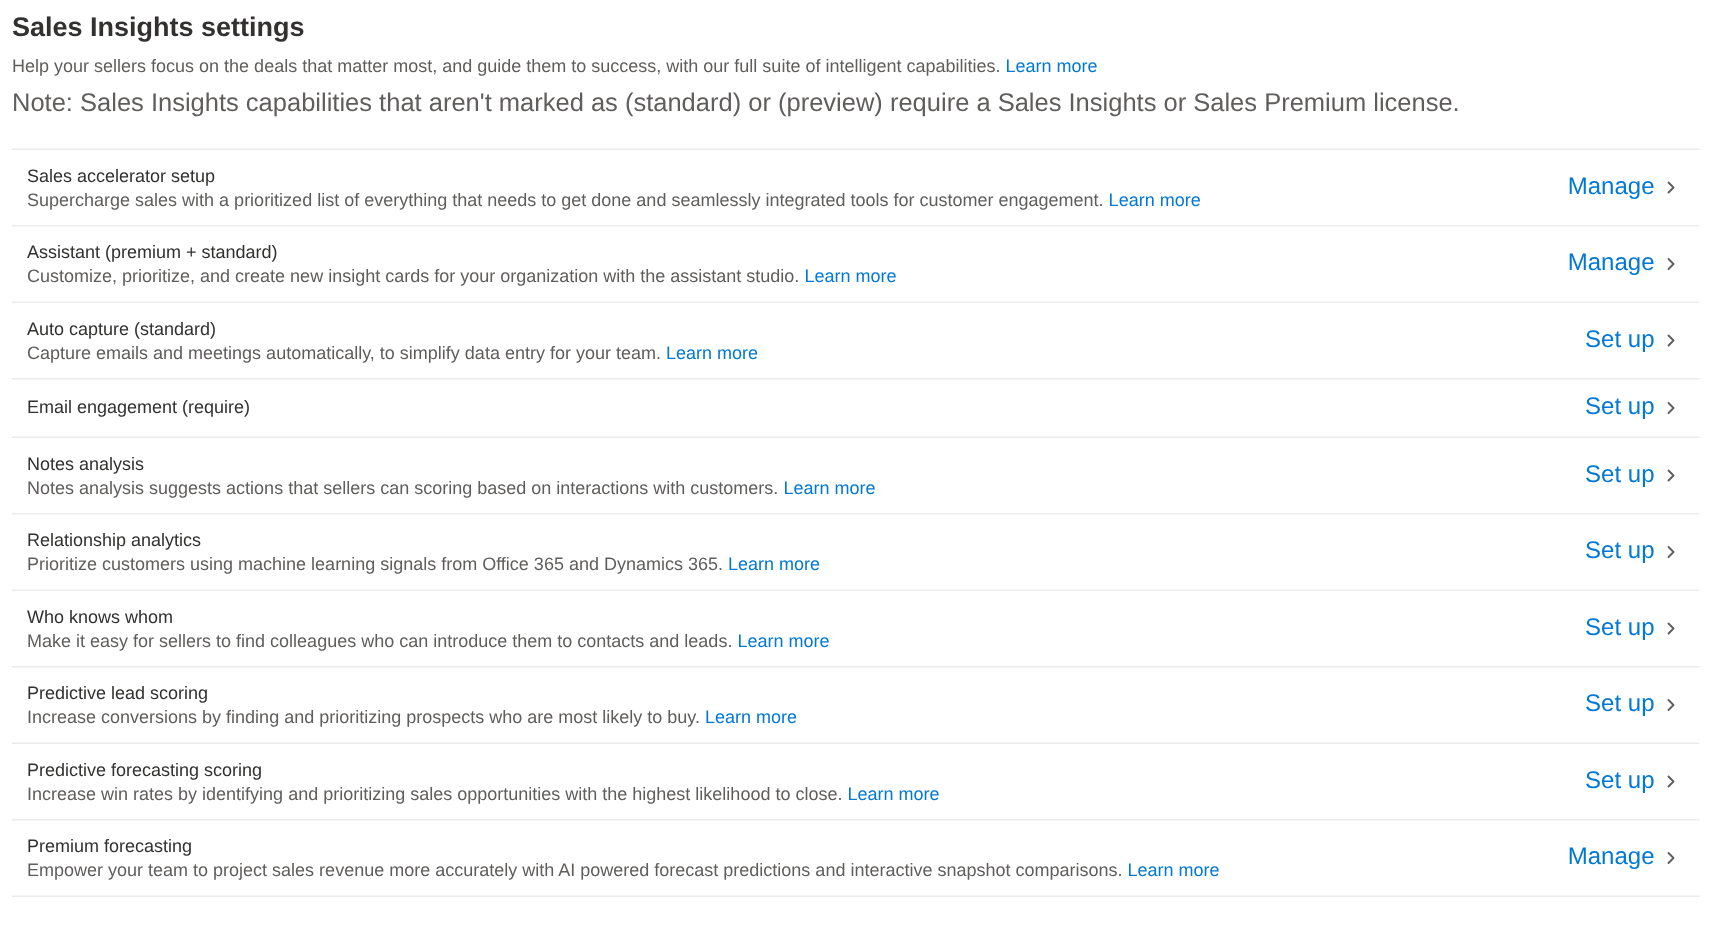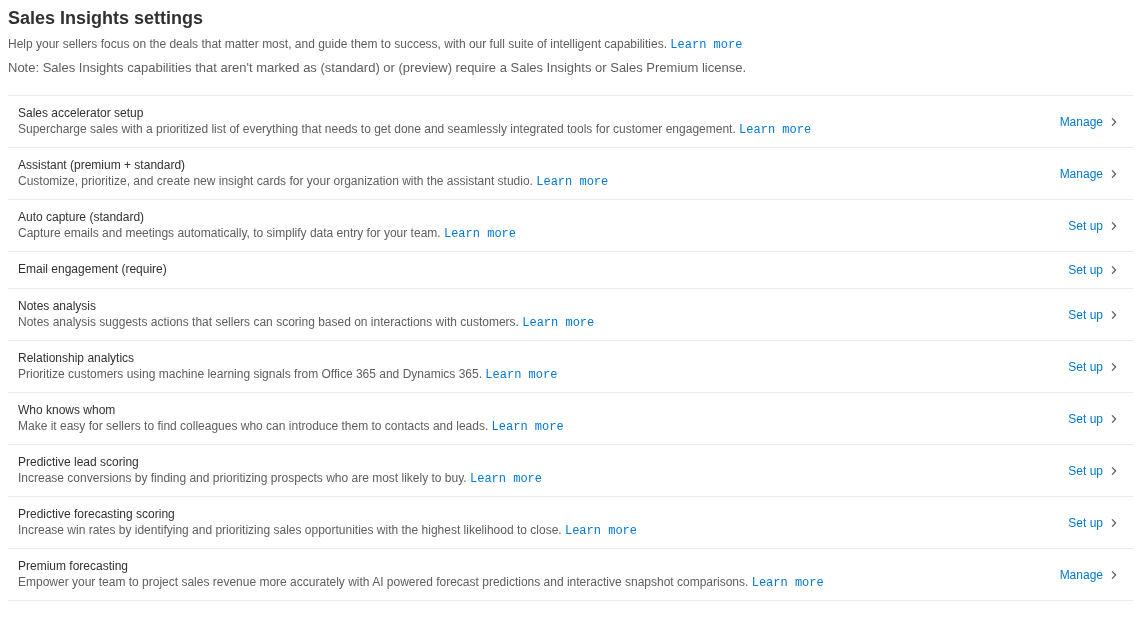--- a/index.html
+++ b/index.html
@@ -15,30 +15,29 @@
     font-weight: 600;
     color: #323130;
     margin-bottom: 8px;
   }
   .page-subtitle {
     font-size: 12px;
     color: #605e5c;
     margin-bottom: 8px;
   }
   .page-note {
-    font-size: 13px;
+    font-size: 17px;
     color: #605e5c;
     margin-bottom: 20px;
   }
   a.link {
     color: #0078d4;
     text-decoration: none;
     cursor: pointer;
     font-size: 12px;
-    font-family: Liberation Mono, monospace;
   }
   .settings-list {
     border-top: 1px solid #edebe9;
     margin-bottom: 28px;
   }
   .setting-row {
     display: flex;
     align-items: center;
     justify-content: space-between;
     border-bottom: 1px solid #edebe9;
@@ -55,21 +54,21 @@
   }
   .setting-desc {
     font-size: 12px;
     color: #605e5c;
   }
   .setting-action {
     display: flex;
     align-items: center;
     gap: 6px;
     color: #0078d4;
-    font-size: 12px;
+    font-size: 16px;
     cursor: pointer;
     white-space: nowrap;
     padding-right: 4px;
   }
   .chevron {
     display: inline-flex;
     align-items: center;
     color: #605e5c;
   }
   .chevron svg { width: 10px; height: 10px; }

